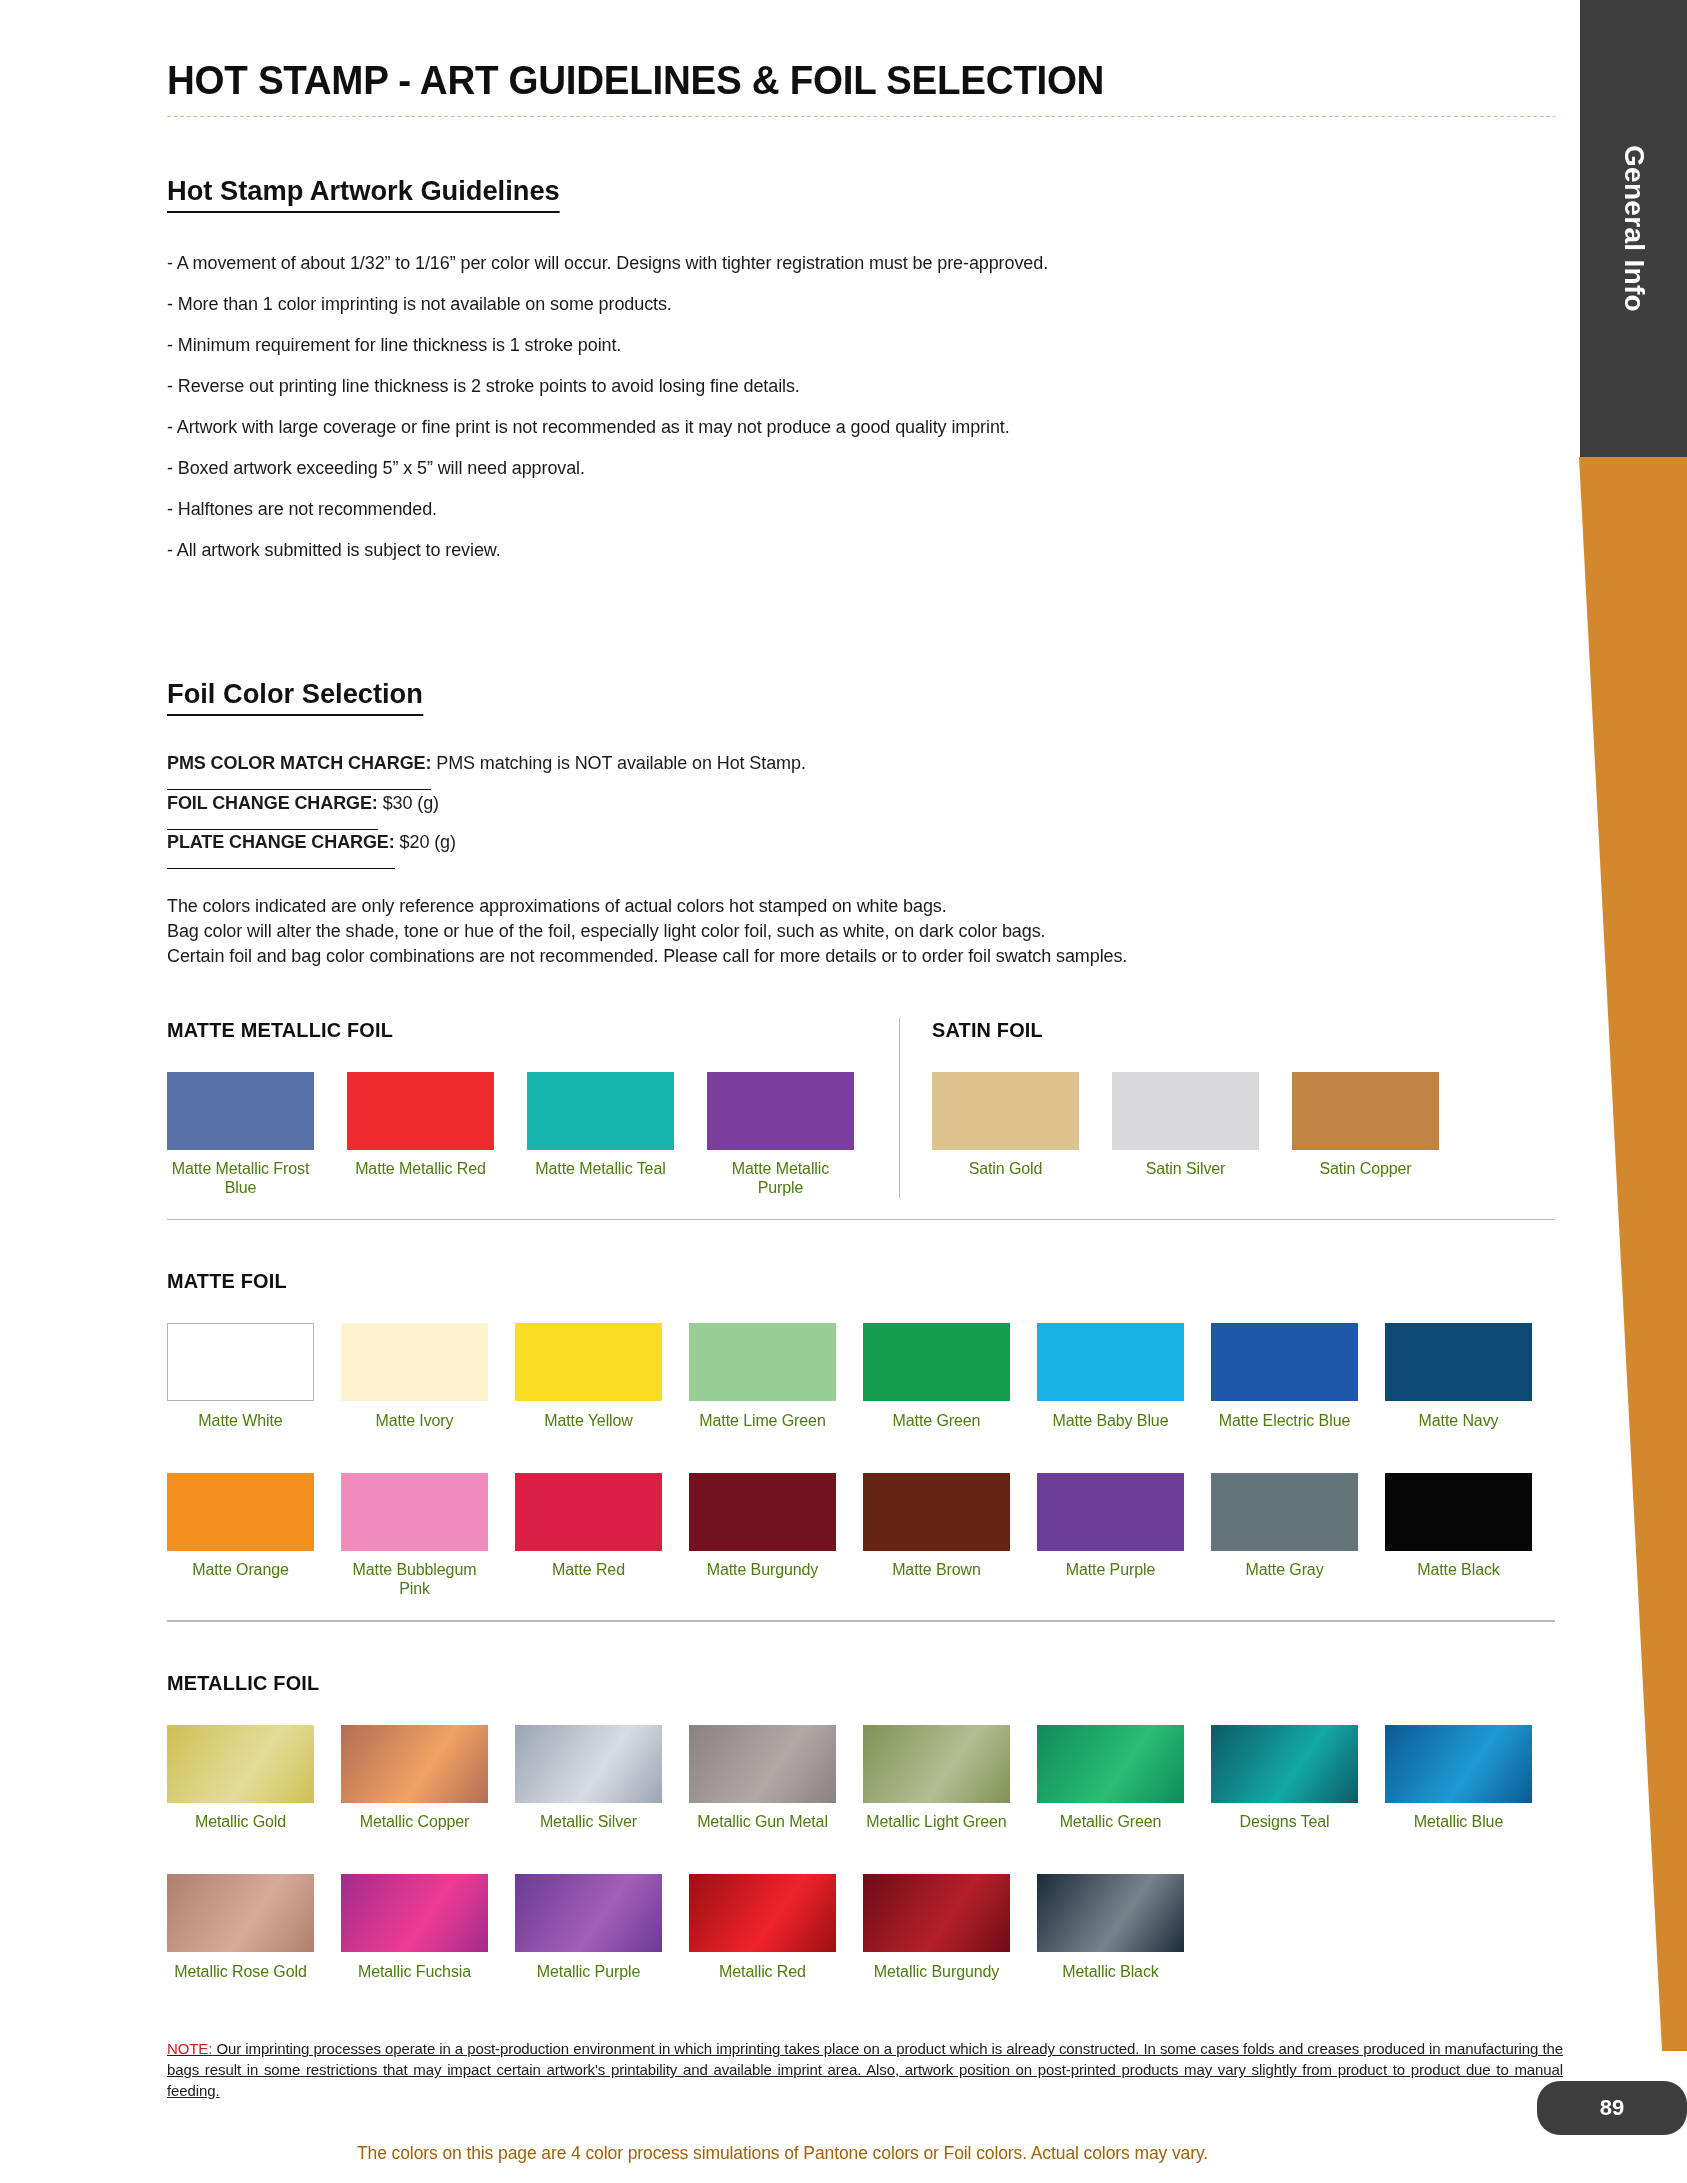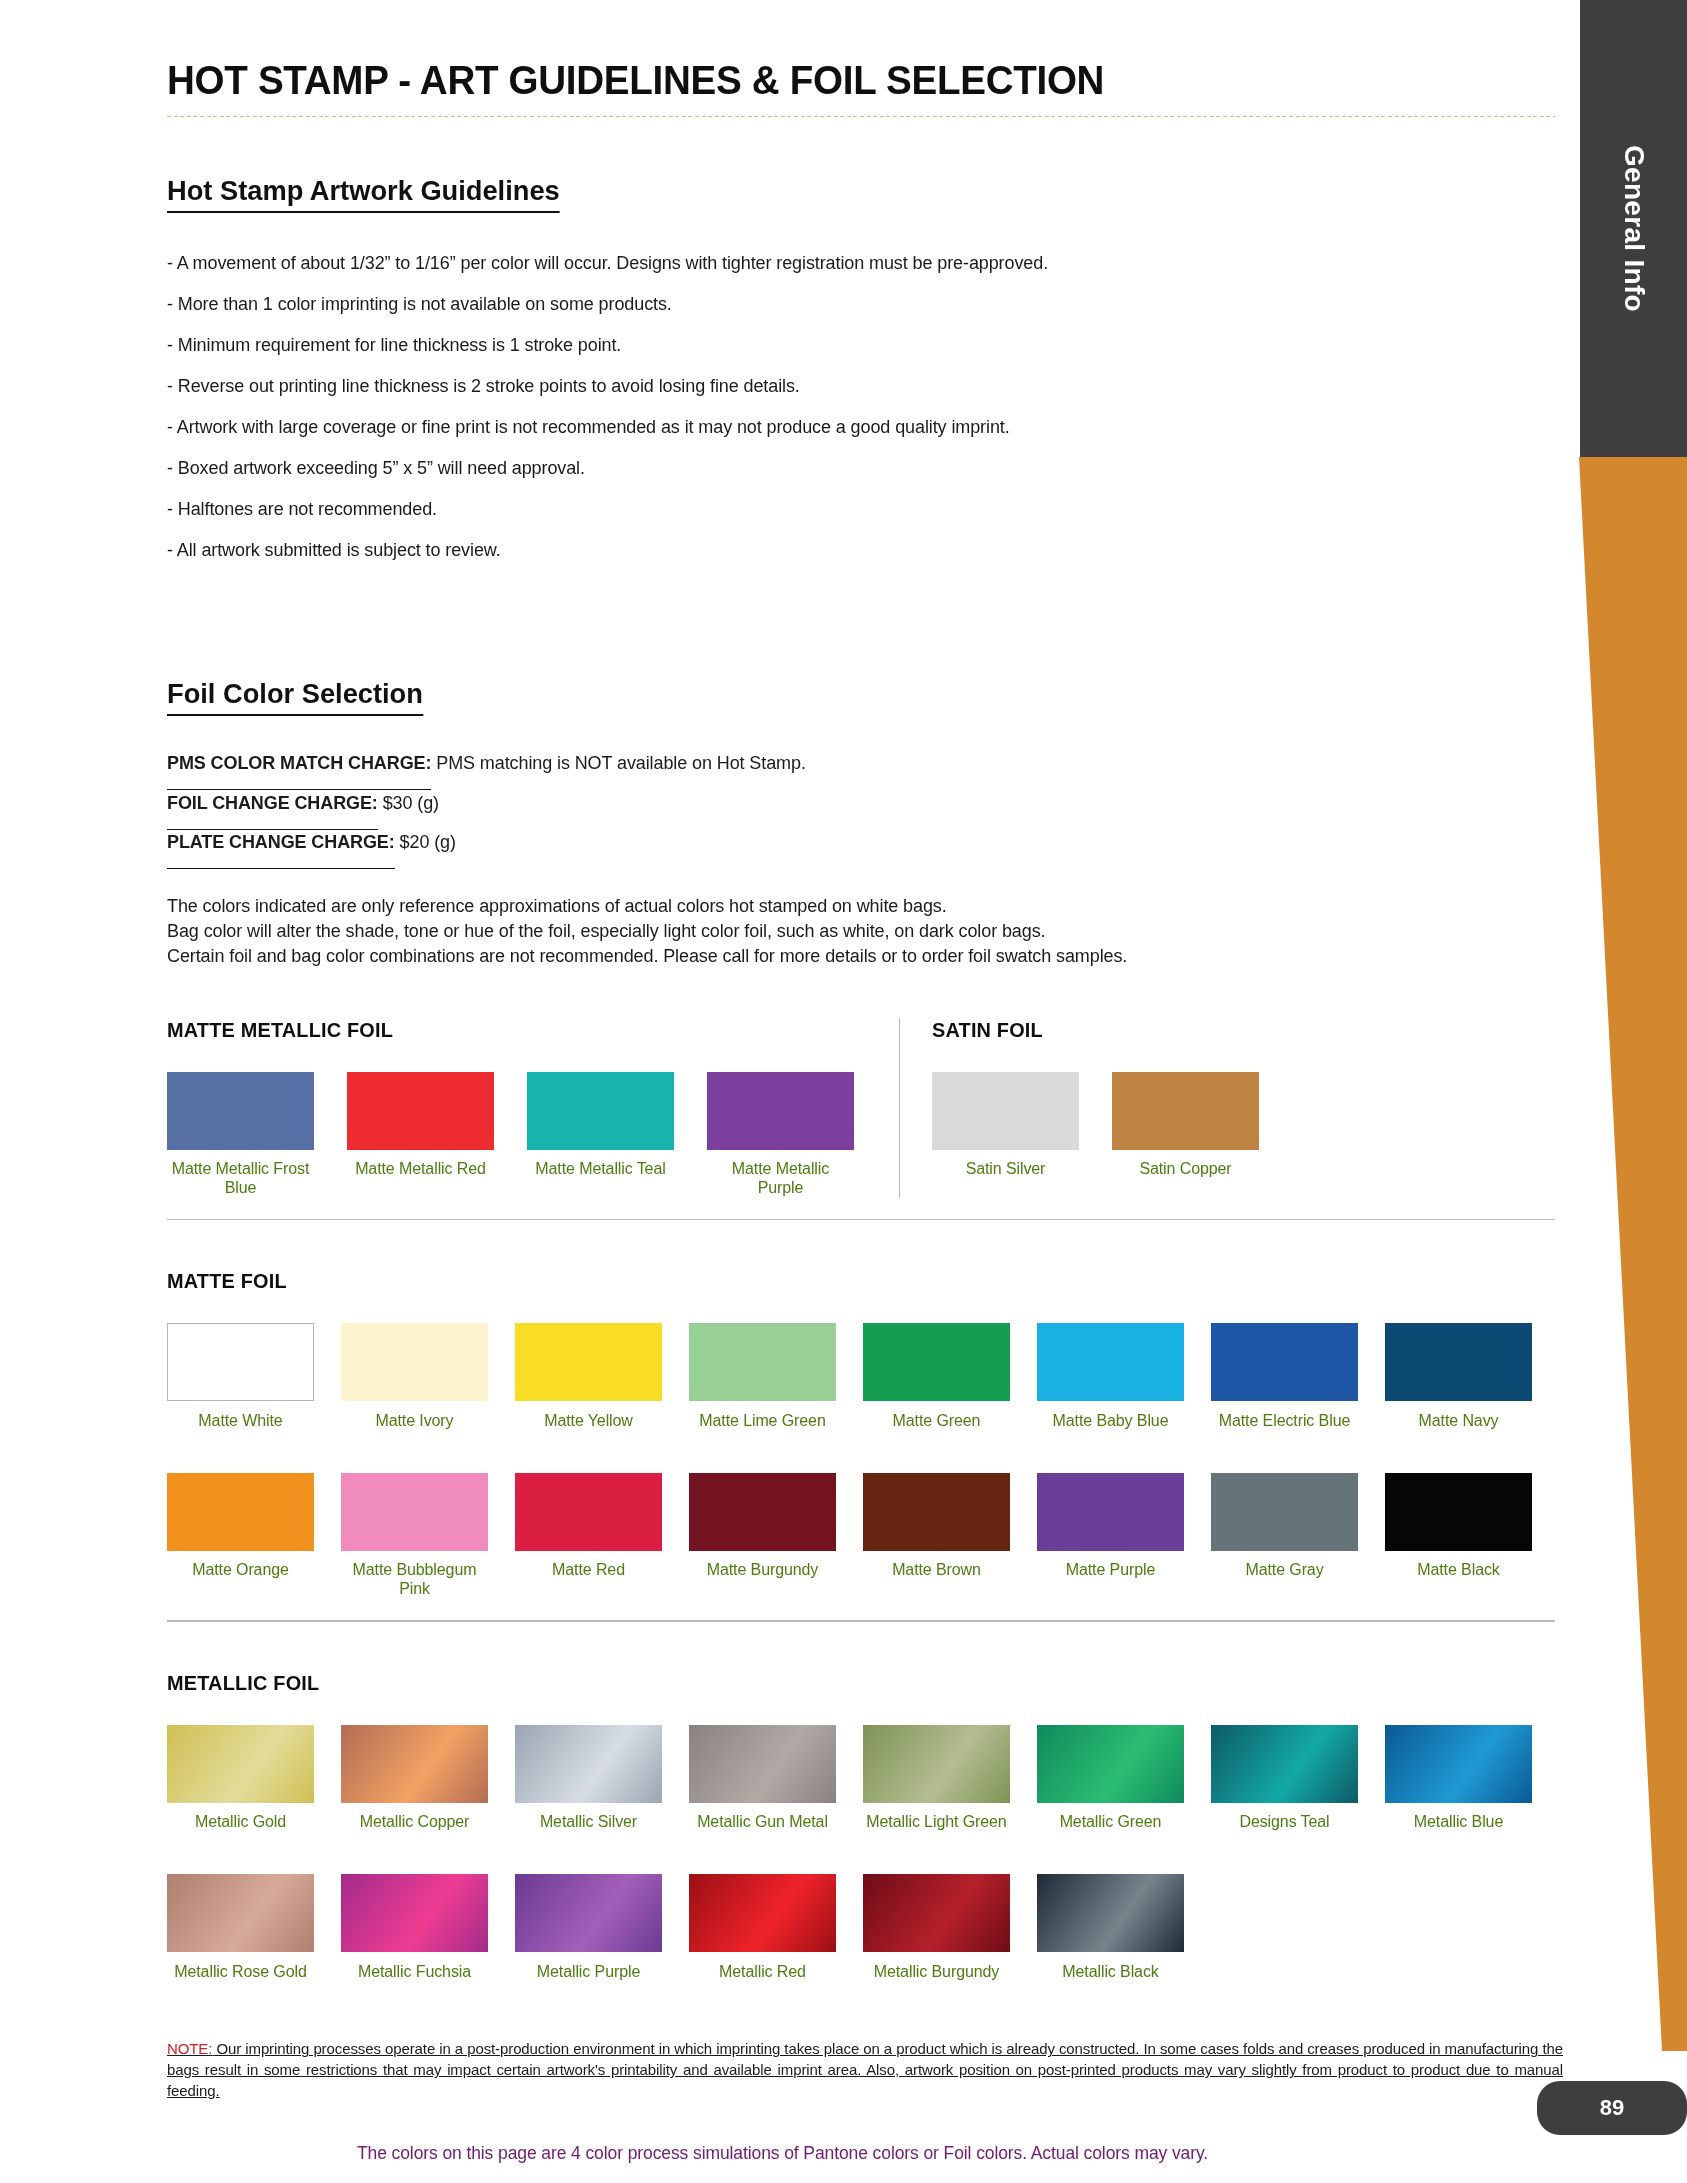--- a/index.html
+++ b/index.html
@@ -218,21 +218,21 @@
     letter-spacing: -0.1px;
     text-align: justify;
     width: 1396px;
     text-decoration: underline;
   }
   .note .note-tag { color: #cc2127; }
 
   .colors-vary {
     margin-top: 41px;
     text-align: center;
-    color: #701a75;
+    color: #a16207;
     font-size: 17.5px;
     letter-spacing: -0.1px;
     width: 1231px;
   }
 </style>
 </head>
 <body>
 
 <div id="page">
 
@@ -305,20 +305,24 @@
               <div class="chip" style="background: rgb(125, 63, 158);"></div>
               <div class="chip-label">Matte Metallic Purple</div>
             </div>
           </div>
         </div>
 
         <div class="col-satin">
           <h3 class="group-head">SATIN FOIL</h3>
           <div class="swatch-row">
             <div class="swatch">
+              <div class="chip" style="background: rgb(221, 195, 142);"></div>
+              <div class="chip-label">Satin Gold</div>
+            </div>
+            <div class="swatch">
               <div class="chip" style="background: rgb(217, 217, 219);"></div>
               <div class="chip-label">Satin Silver</div>
             </div>
             <div class="swatch">
               <div class="chip" style="background: rgb(191, 131, 67);"></div>
               <div class="chip-label">Satin Copper</div>
             </div>
           </div>
         </div>
       </div>

